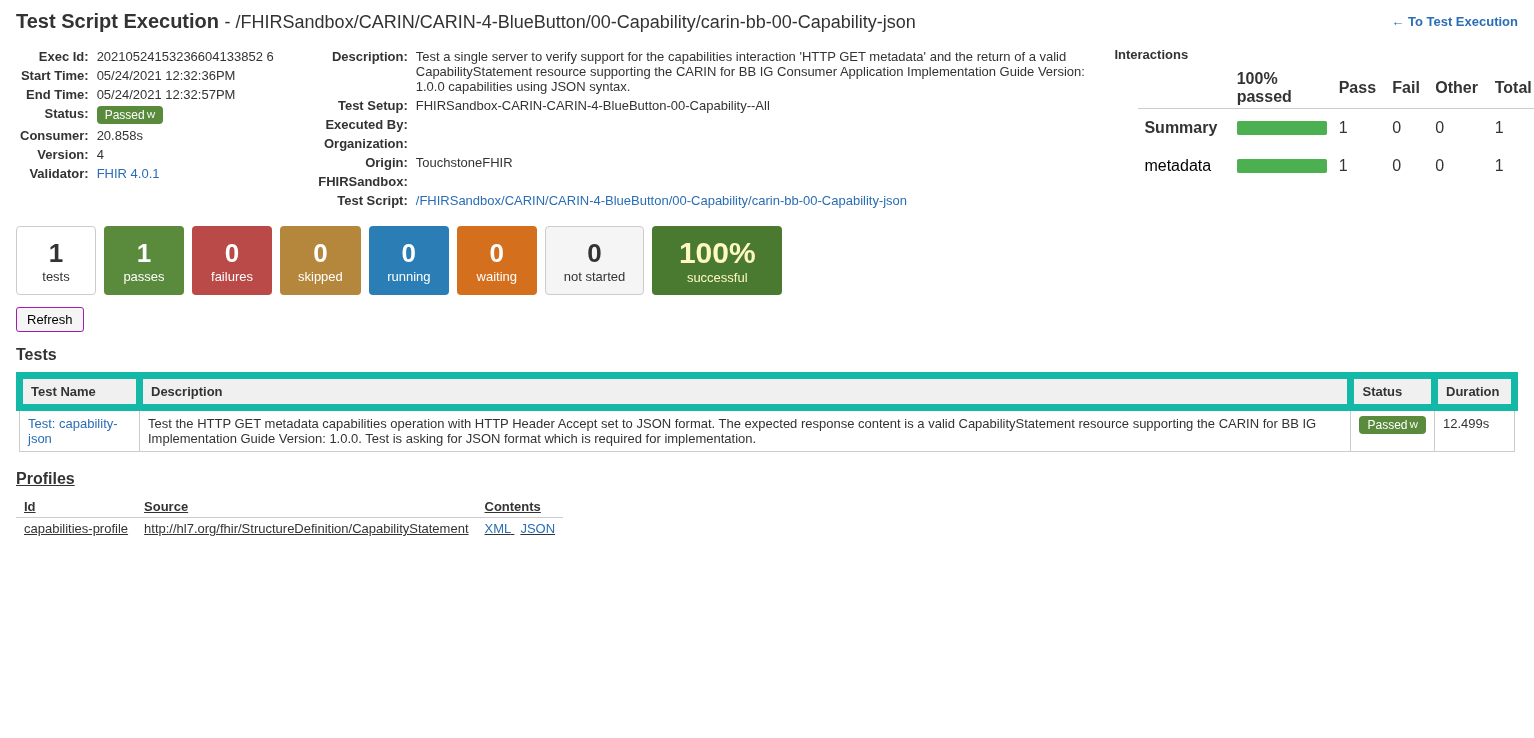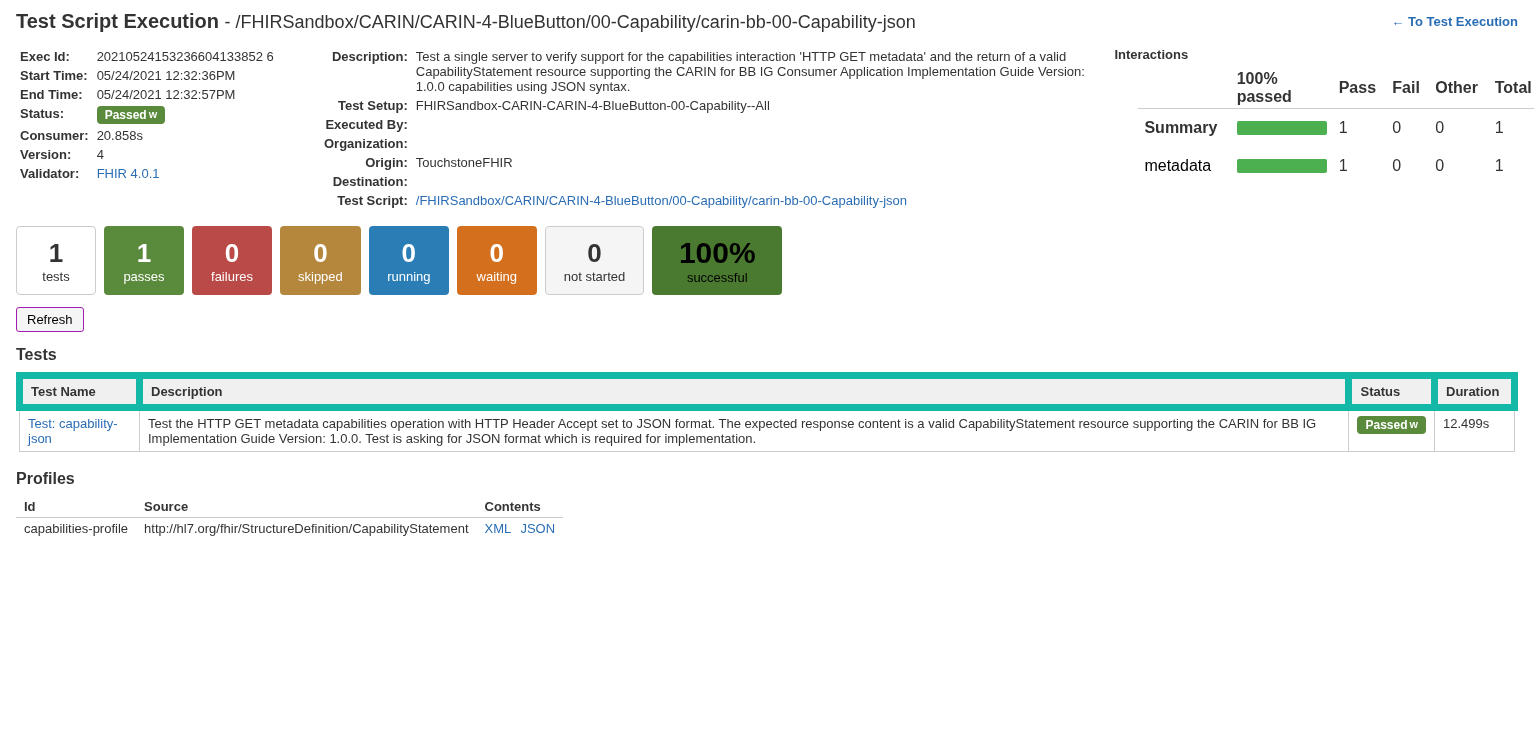--- a/index.html
+++ b/index.html
@@ -5,67 +5,67 @@
     * { box-sizing: border-box; margin: 0; padding: 0; }
     body { font-family: Arial, sans-serif; font-size: 13px; color: #333; background: #fff; padding: 10px 16px; }
 
     .page-title { font-size: 20px; font-weight: bold; margin-bottom: 14px; display: flex; justify-content: space-between; align-items: center; }
     .page-title-link { font-size: 13px; color: #2a6db5; text-decoration: none; }
 
     .meta-section { display: flex; gap: 24px; margin-bottom: 16px; }
     .meta-left { min-width: 220px; }
     .meta-left table { border-collapse: collapse; }
     .meta-left td { padding: 2px 4px; vertical-align: top; }
-    .meta-left td:first-child { font-weight: bold; white-space: nowrap; }
+    .meta-left td:first-child { text-align: right; font-weight: bold; white-space: nowrap; }
 
     .meta-desc { flex: 1; }
     .meta-desc table { border-collapse: collapse; width: 100%; }
     .meta-desc td { padding: 2px 4px; vertical-align: top; }
     .meta-desc td:first-child { text-align: right; font-weight: bold; white-space: nowrap; min-width: 110px; }
 
     .interactions-box { min-width: 320px; }
     .interactions-title { font-weight: bold; margin-bottom: 6px; }
     .interactions-table { border-collapse: collapse; width: 100%; font-size: 16px; margin-left: 24px; }
     .interactions-table th { text-align: left; padding: 2px 6px; border-bottom: 1px solid #ccc; }
     .interactions-table td { padding: 10px 6px; }
     .interactions-table .progress-cell { width: 100px; }
     .progress-bar-container { background: #e0e0e0; height: 14px; border-radius: 2px; width: 90px; }
     .progress-bar-fill { background: #4caf50; height: 14px; border-radius: 2px; }
 
-    .status-badge { display: inline-flex; align-items: center; background: #5a8a3c; color: #fff; border-radius: 4px; padding: 2px 8px; font-size: 12px; font-weight: bold; }
+    .status-badge { display: inline-flex; align-items: center; background: #5a8a3c; color: #fff; border-radius: 4px; padding: 2px 8px; font-size: 12px; font-weight: normal; }
     .status-badge sup { font-size: 9px; margin-left: 2px; }
 
     .link-blue { color: #2a6db5; text-decoration: none; }
 
     .stats-row { display: flex; gap: 8px; align-items: stretch; margin-bottom: 12px; }
     .stat-box { border-radius: 4px; display: flex; flex-direction: column; align-items: center; justify-content: center; padding: 10px 18px; min-width: 80px; }
     .stat-box.white { border: 1px solid #ccc; background: #fff; color: #333; }
     .stat-box.green { background: #5a8a3c; color: #fff; }
     .stat-box.red { background: #b94a48; color: #fff; }
     .stat-box.tan { background: #b5873c; color: #fff; }
     .stat-box.teal { background: #2a7db5; color: #fff; }
     .stat-box.orange { background: #d46f1e; color: #fff; }
     .stat-box.gray { background: #f5f5f5; border: 1px solid #ccc; color: #333; }
-    .stat-box.success { background: #4a7a30; color: #000000; min-width: 130px; }
+    .stat-box.success { background: #4a7a30; color: #fef9c3; min-width: 130px; }
     .stat-number { font-size: 26px; font-weight: bold; }
     .stat-label { font-size: 13px; }
     .stat-percent { font-size: 30px; font-weight: bold; }
 
     .refresh-btn { border: 1px solid #a21caf; background: #f5f5f5; padding: 4px 10px; border-radius: 3px; cursor: pointer; font-size: 13px; margin-bottom: 10px; }
 
     .section-title { font-size: 16px; font-weight: bold; margin-bottom: 8px; margin-top: 4px; }
 
     .tests-table { width: 100%; border-collapse: collapse; margin-bottom: 18px; }
     .tests-table th { background: #f0f0f0; border: 7px solid #14b8a6; padding: 5px 8px; text-align: left; font-weight: bold; }
     .tests-table td { border: 1px solid #ccc; padding: 5px 8px; vertical-align: top; }
 
     .profiles-table { border-collapse: collapse; }
     .profiles-table th { text-align: left; padding: 3px 8px; font-weight: bold; border-bottom: 1px solid #ccc; }
     .profiles-table td { padding: 3px 8px; }
-    .profiles-section { margin-bottom: 10px; }
+    .profiles-section { margin-bottom: 10px; text-decoration: underline; }
 
     .metadata-link { color: #000000; text-decoration: none; }
   </style>
 </head>
 <body>
 
 
 
 
 <div class="page-title">
@@ -138,21 +138,21 @@
       </tr>
       <tr>
         <td>Organization:</td>
         <td></td>
       </tr>
       <tr>
         <td>Origin:</td>
         <td>TouchstoneFHIR</td>
       </tr>
       <tr>
-        <td>Destination:</td>
+        <td>FHIRSandbox:</td>
         <td></td>
       </tr>
       <tr>
         <td>Test Script:</td>
         <td>
           <a class="link-blue" href="#">/FHIRSandbox/CARIN/CARIN-4-BlueButton/00-Capability/carin-bb-00-Capability-json</a>
         </td>
       </tr>
     </tbody>
       </table>

